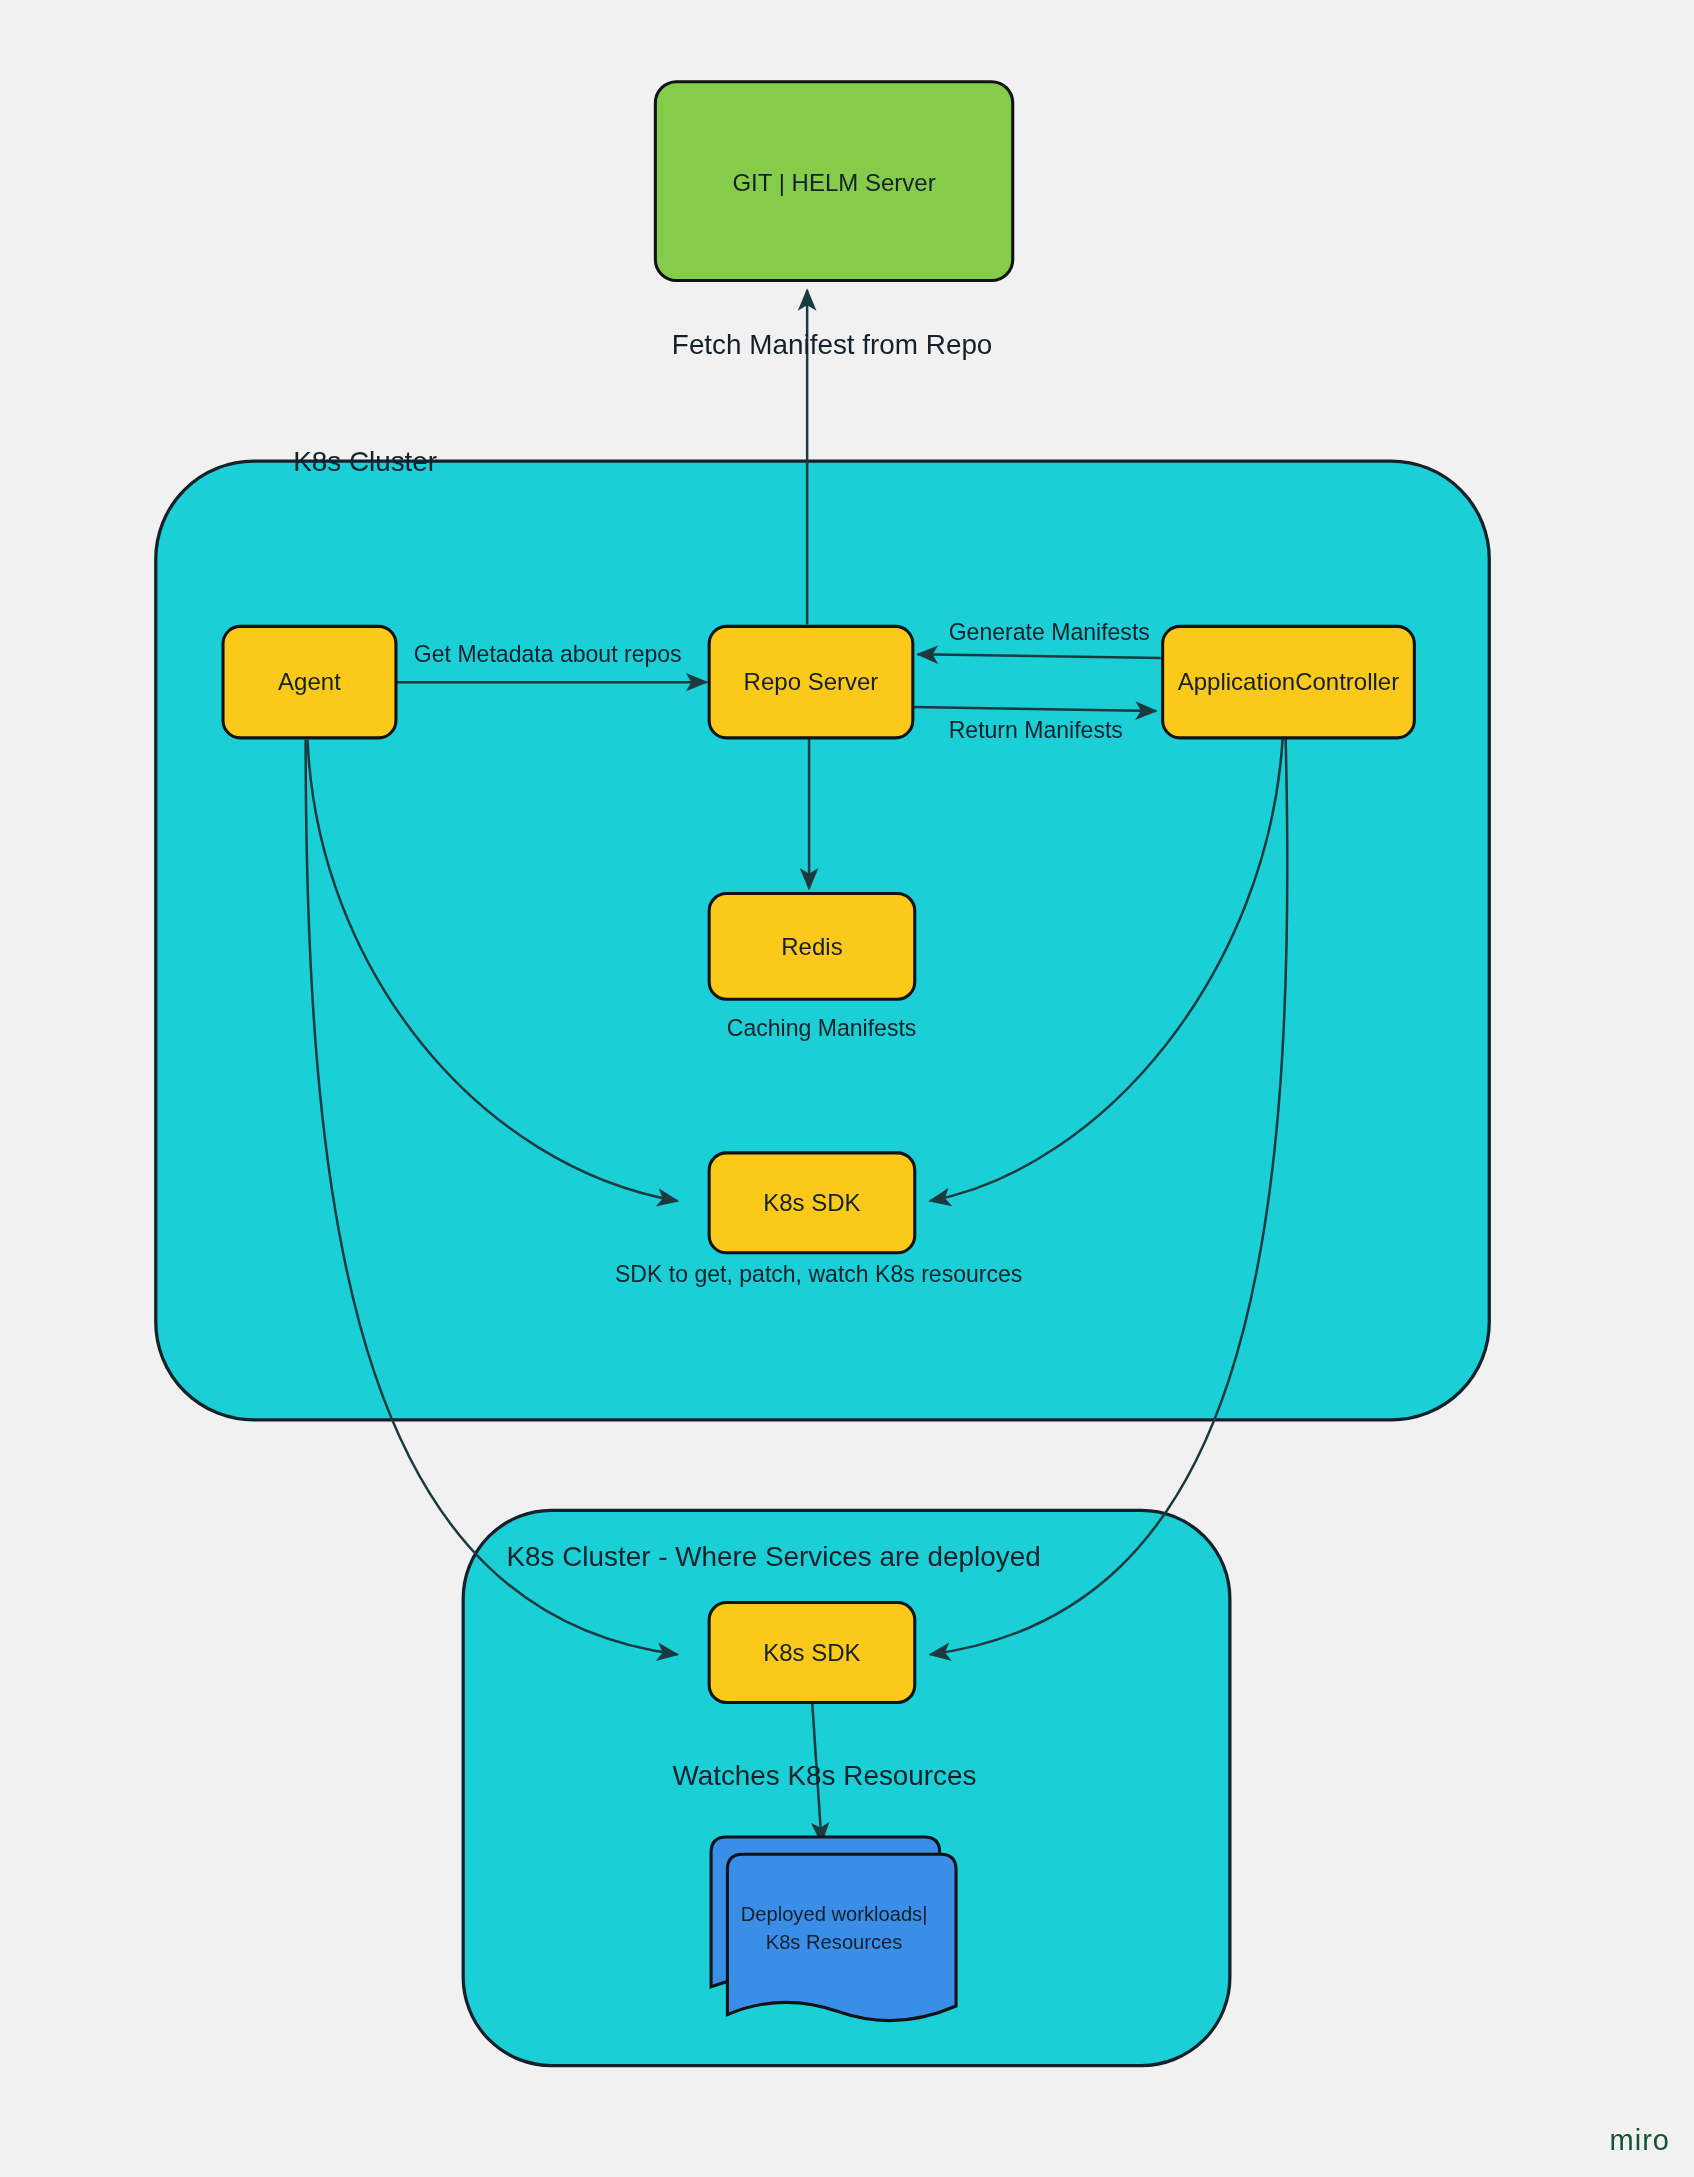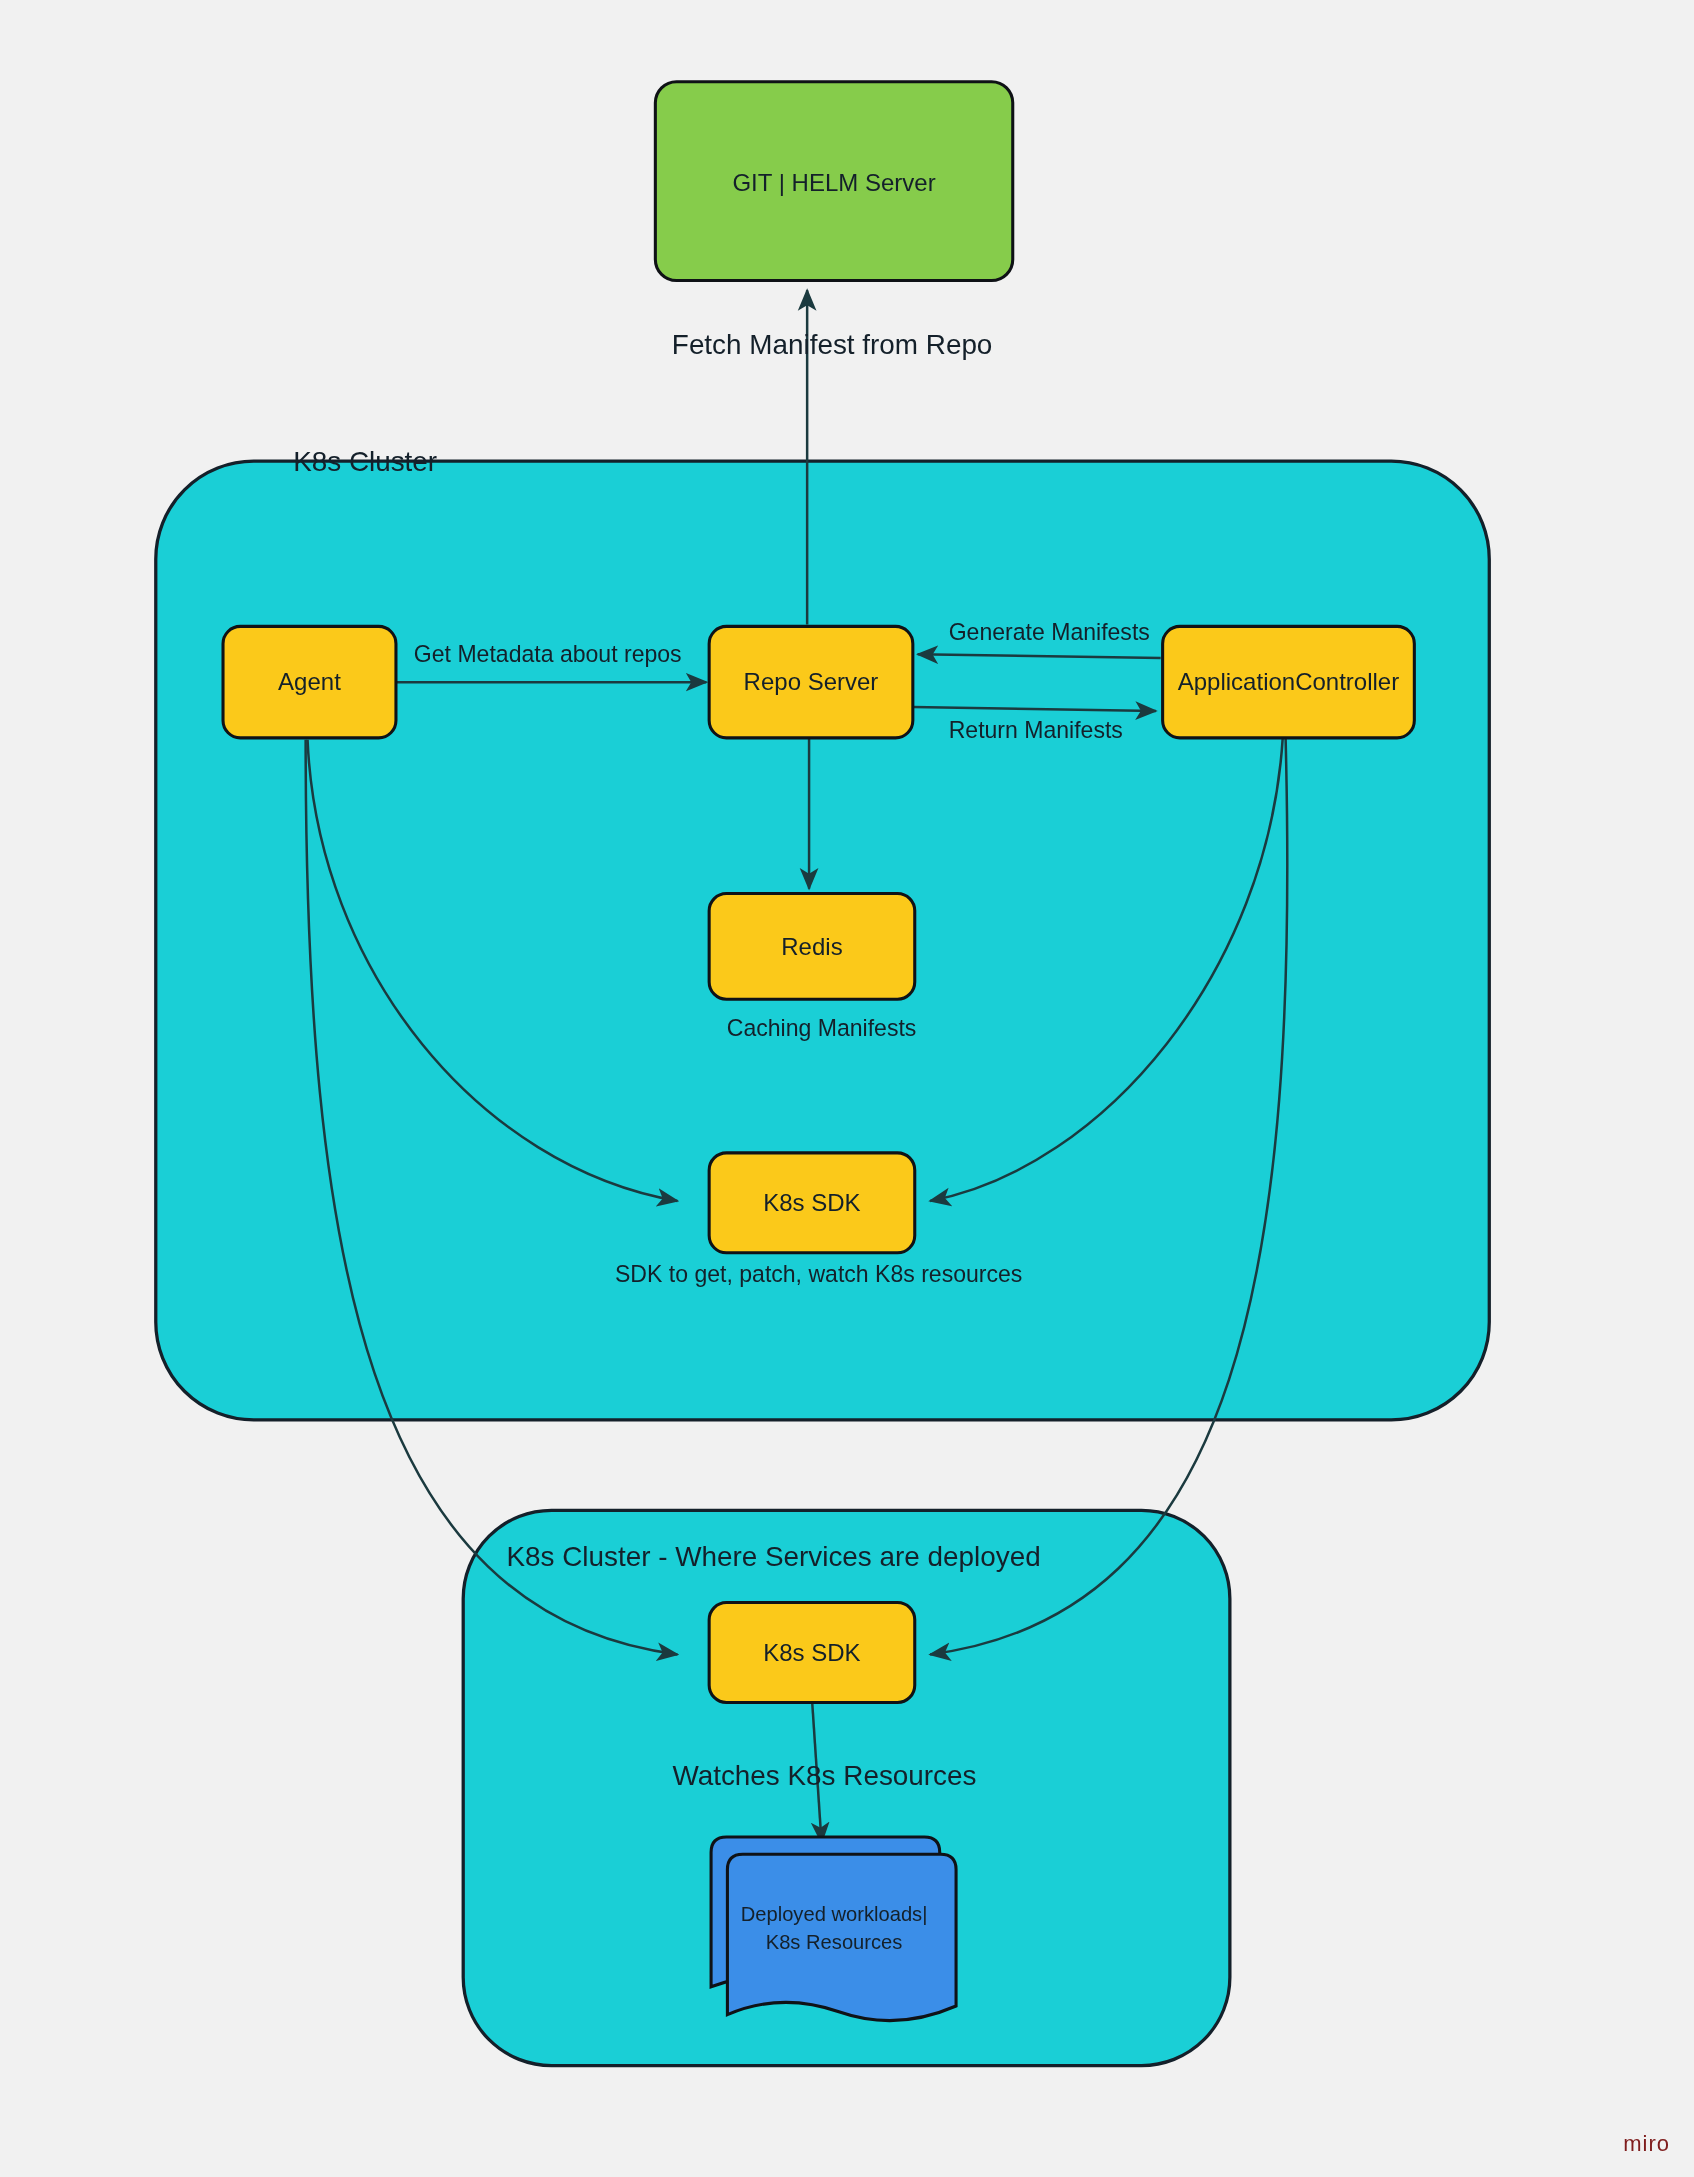--- a/index.html
+++ b/index.html
@@ -74,23 +74,23 @@
     font-family: "Liberation Sans", sans-serif;
     font-size: 21px;
     fill: #14202a;
     text-anchor: middle;
   }
   .watermark {
     position: absolute;
     right: 25px;
     bottom: 21px;
     font-family: "Liberation Sans", sans-serif;
-    font-size: 22px;
+    font-size: 29px;
     letter-spacing: 1px;
-    color: #7f1d1d;
+    color: #14532d;
     user-select: none;
   }
 </style>
 </head>
 <body>
 
 <div id="canvas">
 
   <svg id="diagram" viewBox="0 0 1764 2267">
     <defs>

